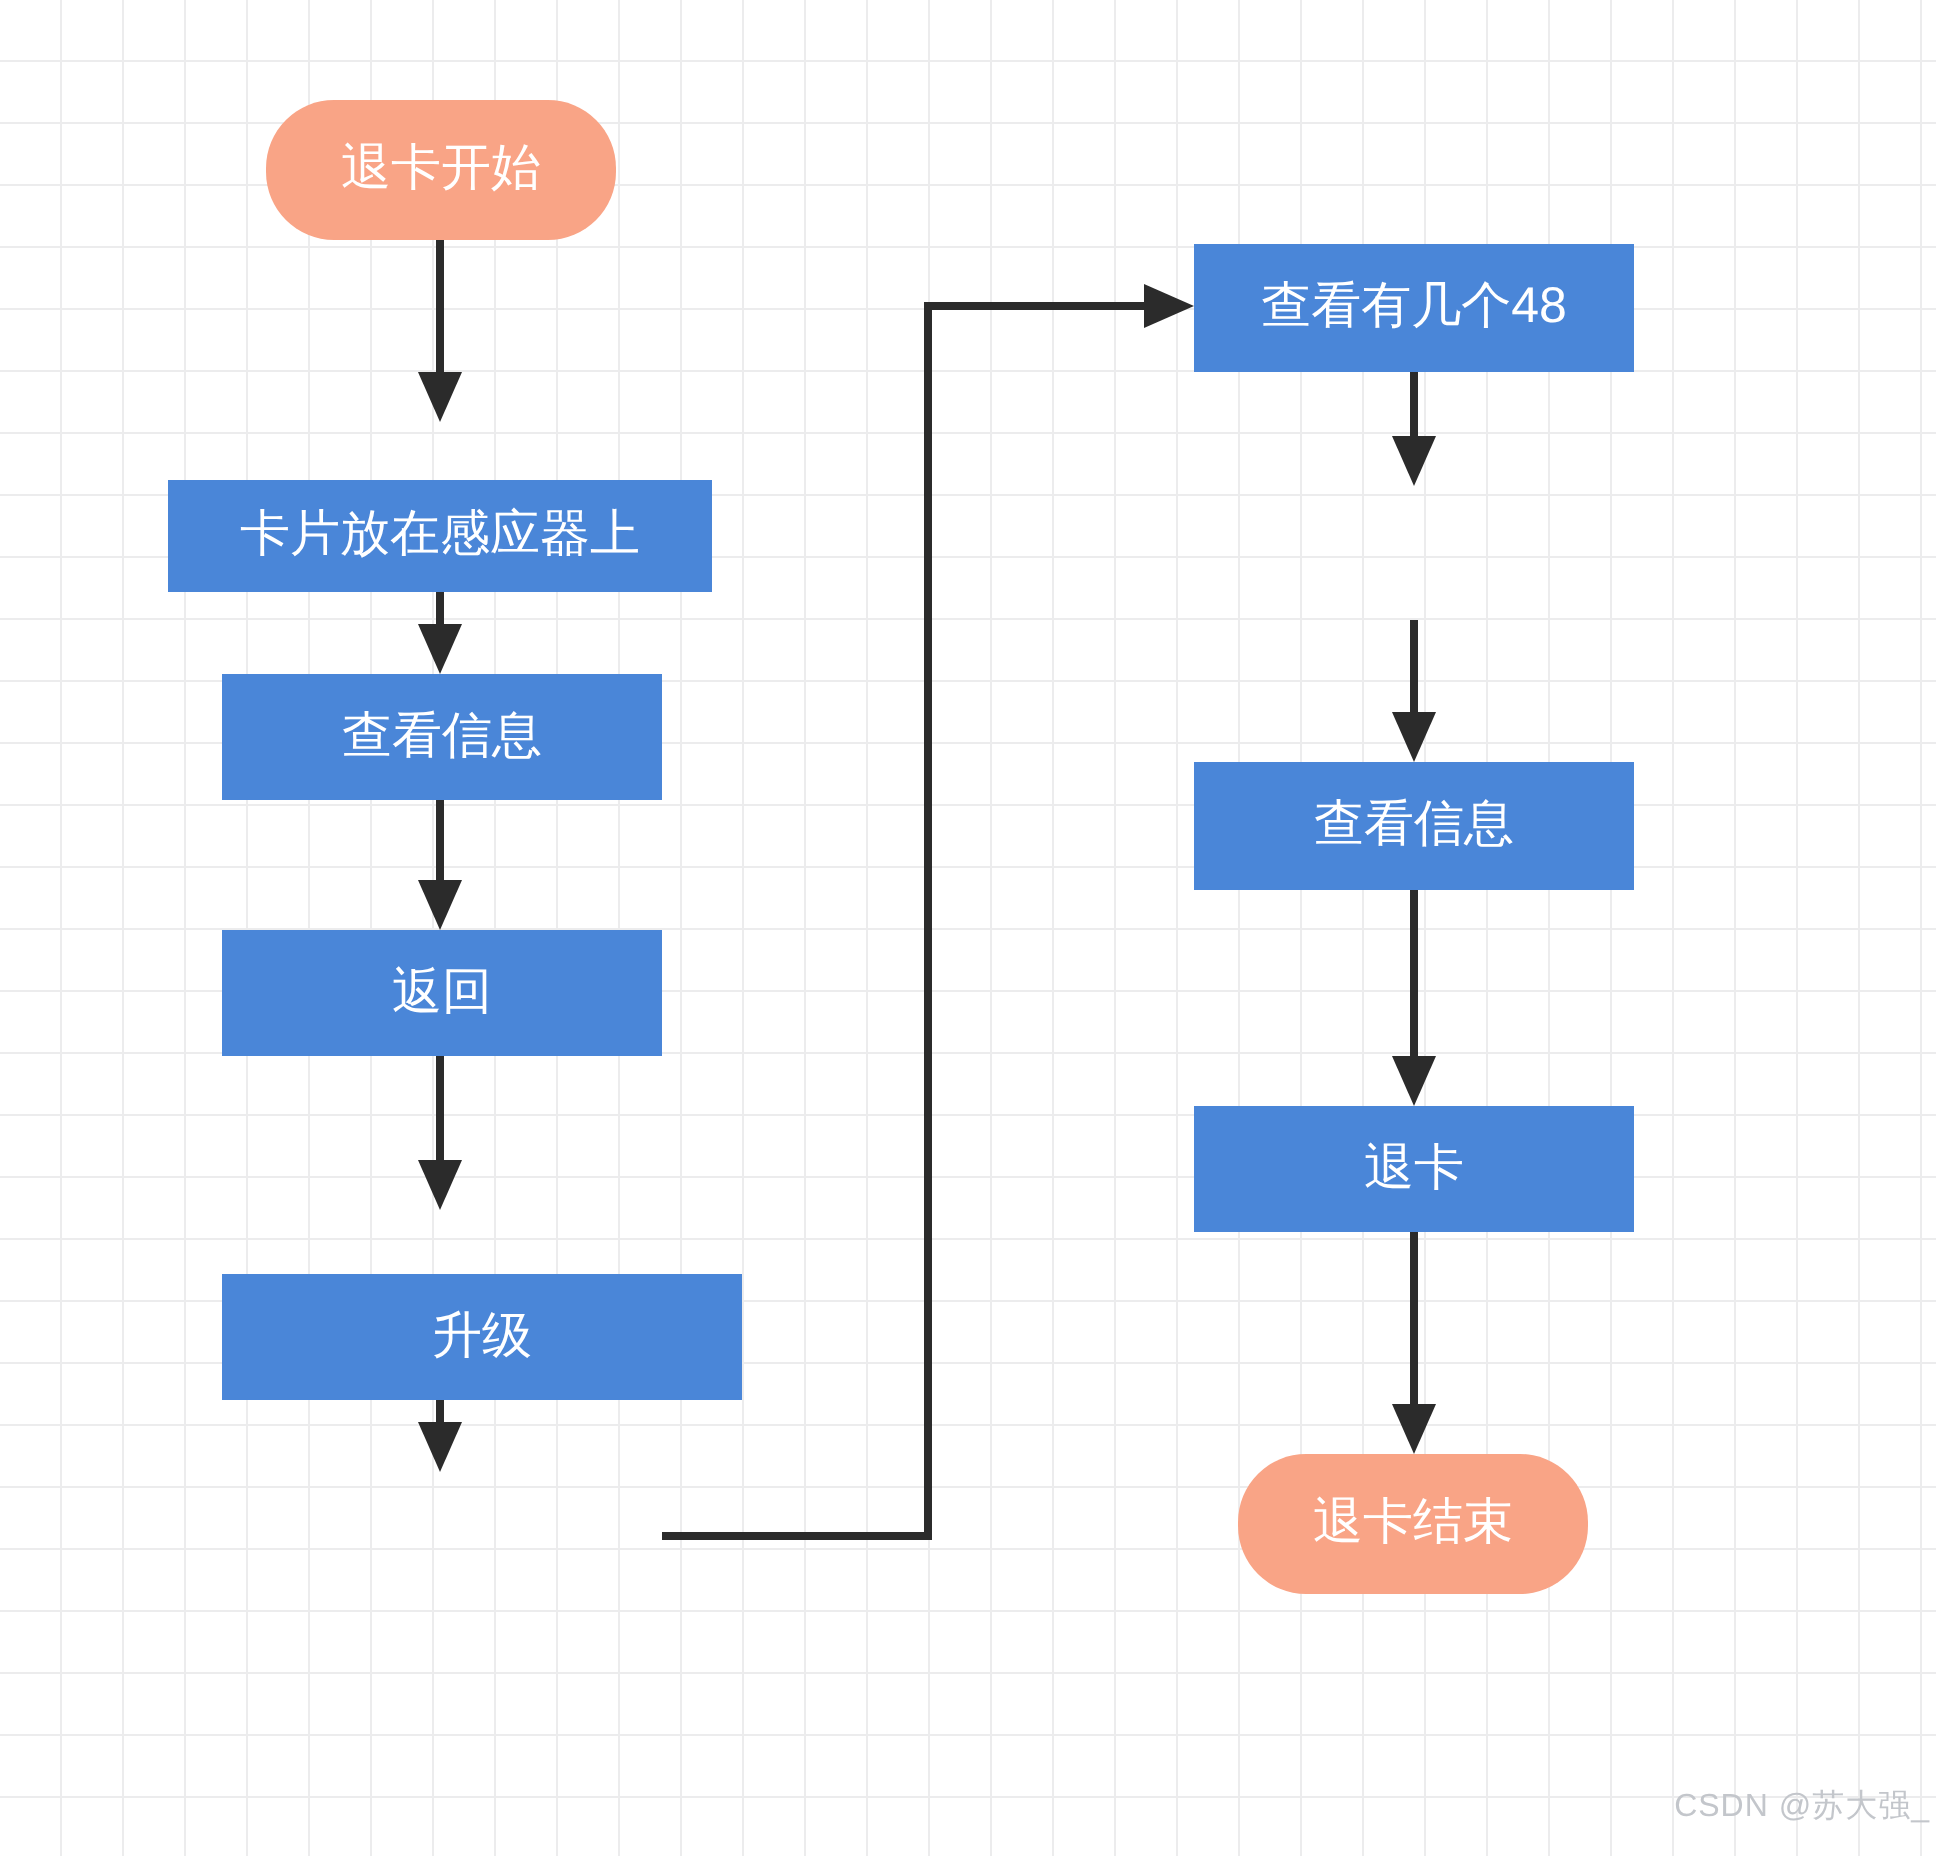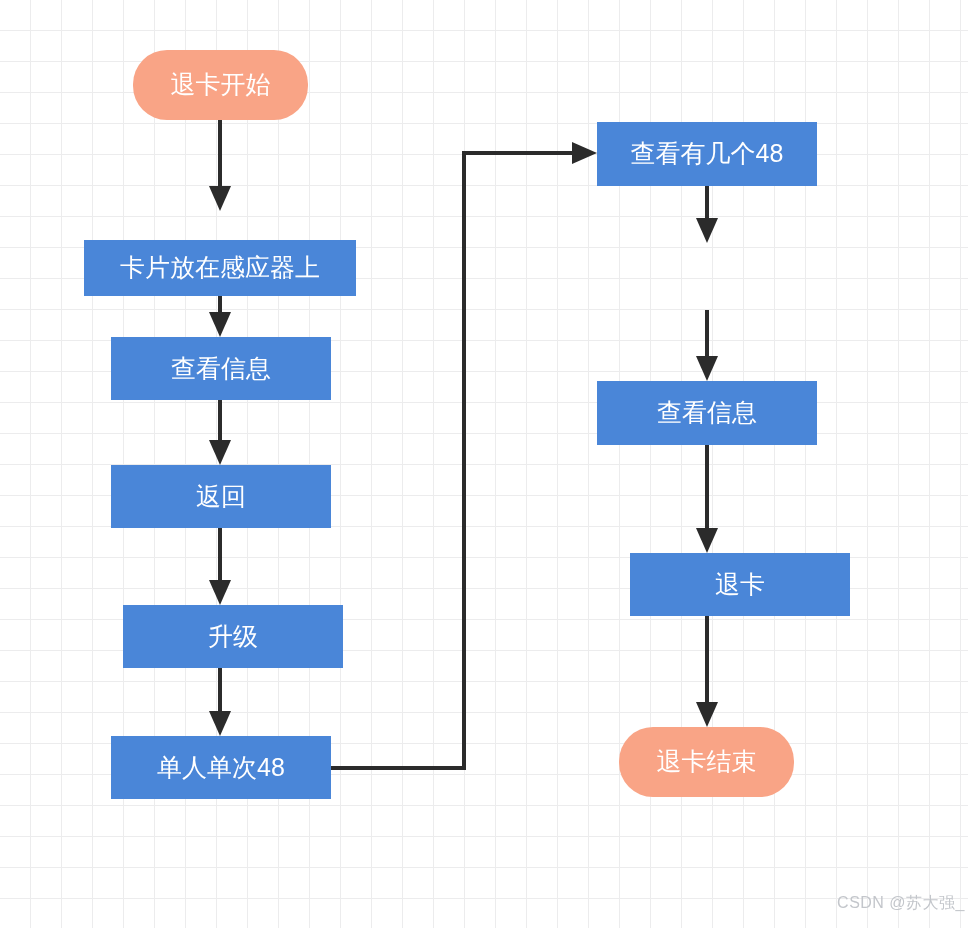--- a/index.html
+++ b/index.html
@@ -131,38 +131,35 @@
   </div>
 
   <div class="node process" style="left:111px;top:337px;width:220px;height:63px;">
     <span>查看信息</span>
   </div>
 
   <div class="node process" style="left:111px;top:465px;width:220px;height:63px;">
     <span>返回</span>
   </div>
 
-  <div class="node process" style="left:111px;top:605px;width:220px;height:63px;margin-left:12px;">
+  <div class="node process" style="left:111px;top:637px;width:260px;height:63px;">
     <span>升级</span>
   </div>
 
-  <div class="node process" style="left:111px;top:736px;width:220px;height:63px;">
-    <span>单人单次48</span>
-  </div>
 
   <div class="node process" style="left:597px;top:122px;width:220px;height:64px;">
     <span>查看有几个48</span>
   </div>
 
 
   <div class="node process" style="left:597px;top:381px;width:220px;height:64px;">
     <span>查看信息</span>
   </div>
 
-  <div class="node process" style="left:597px;top:553px;width:220px;height:63px;margin-left:33px;">
+  <div class="node process" style="left:597px;top:553px;width:220px;height:63px;">
     <span>退卡</span>
   </div>
 
   <div class="node terminator" style="left:619px;top:727px;width:175px;height:70px;">
     <span>退卡结束</span>
   </div>
 
   <div id="watermark">CSDN @苏大强_</div>
 
 </div>

